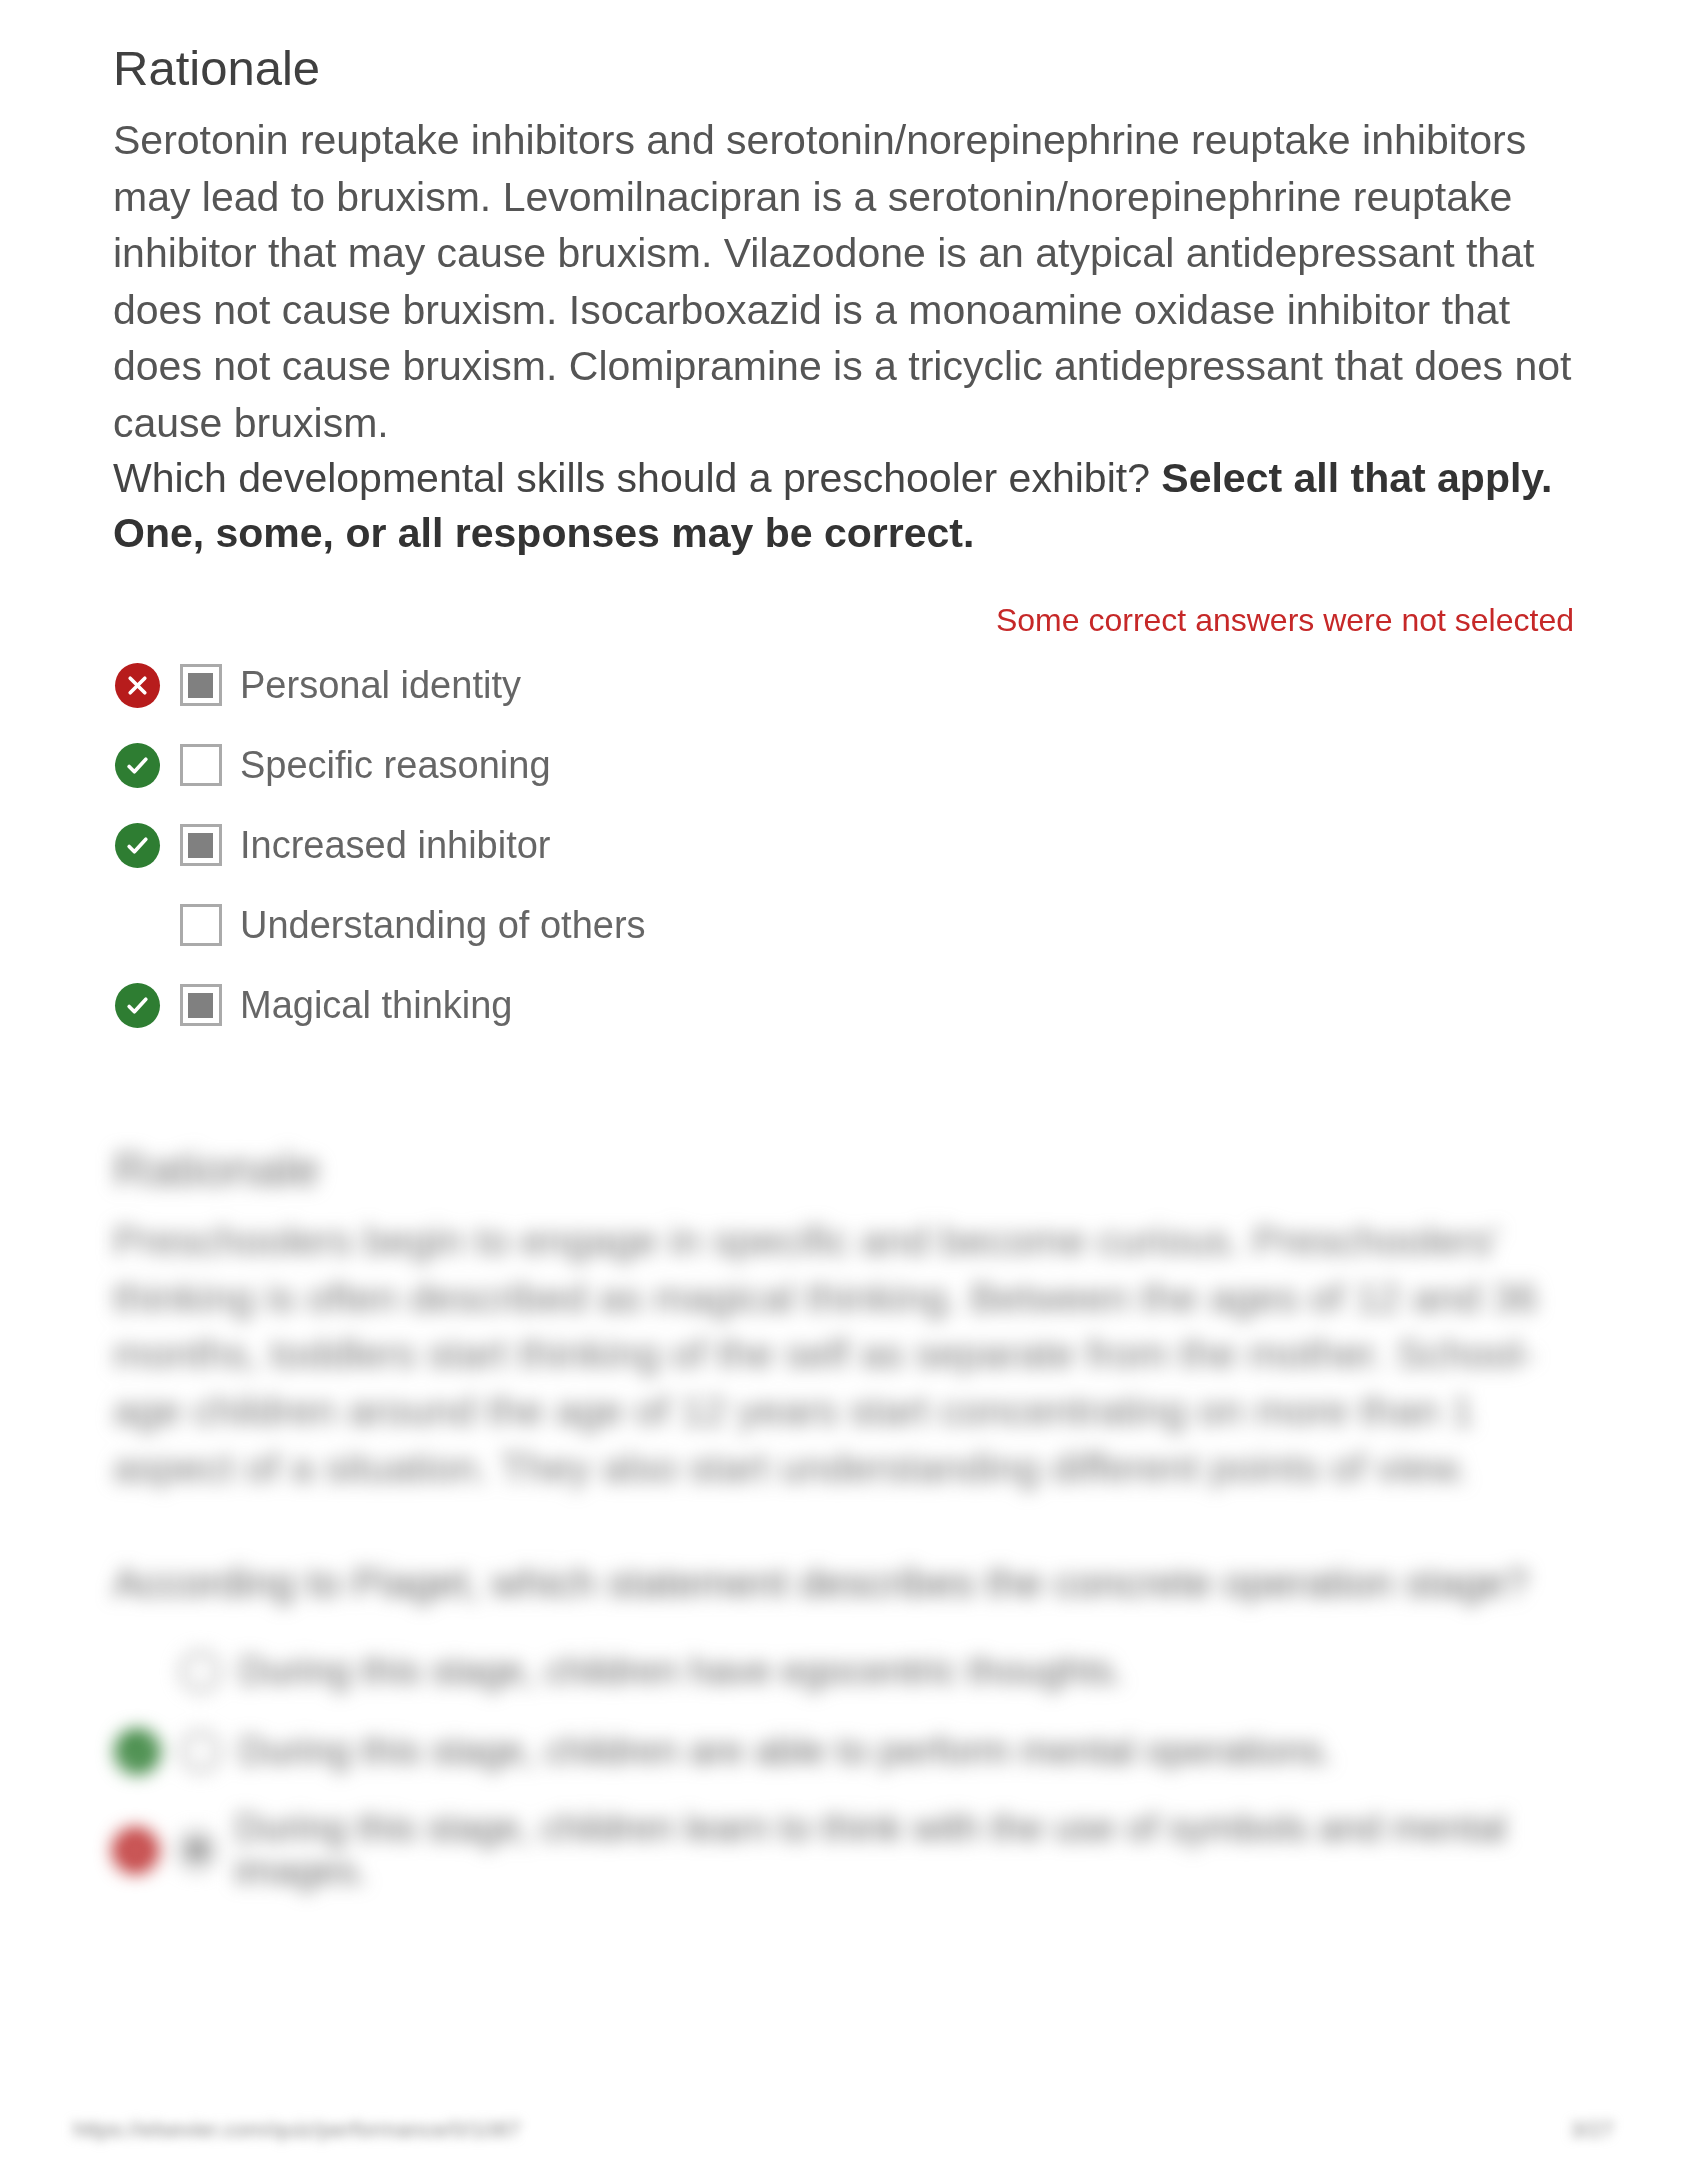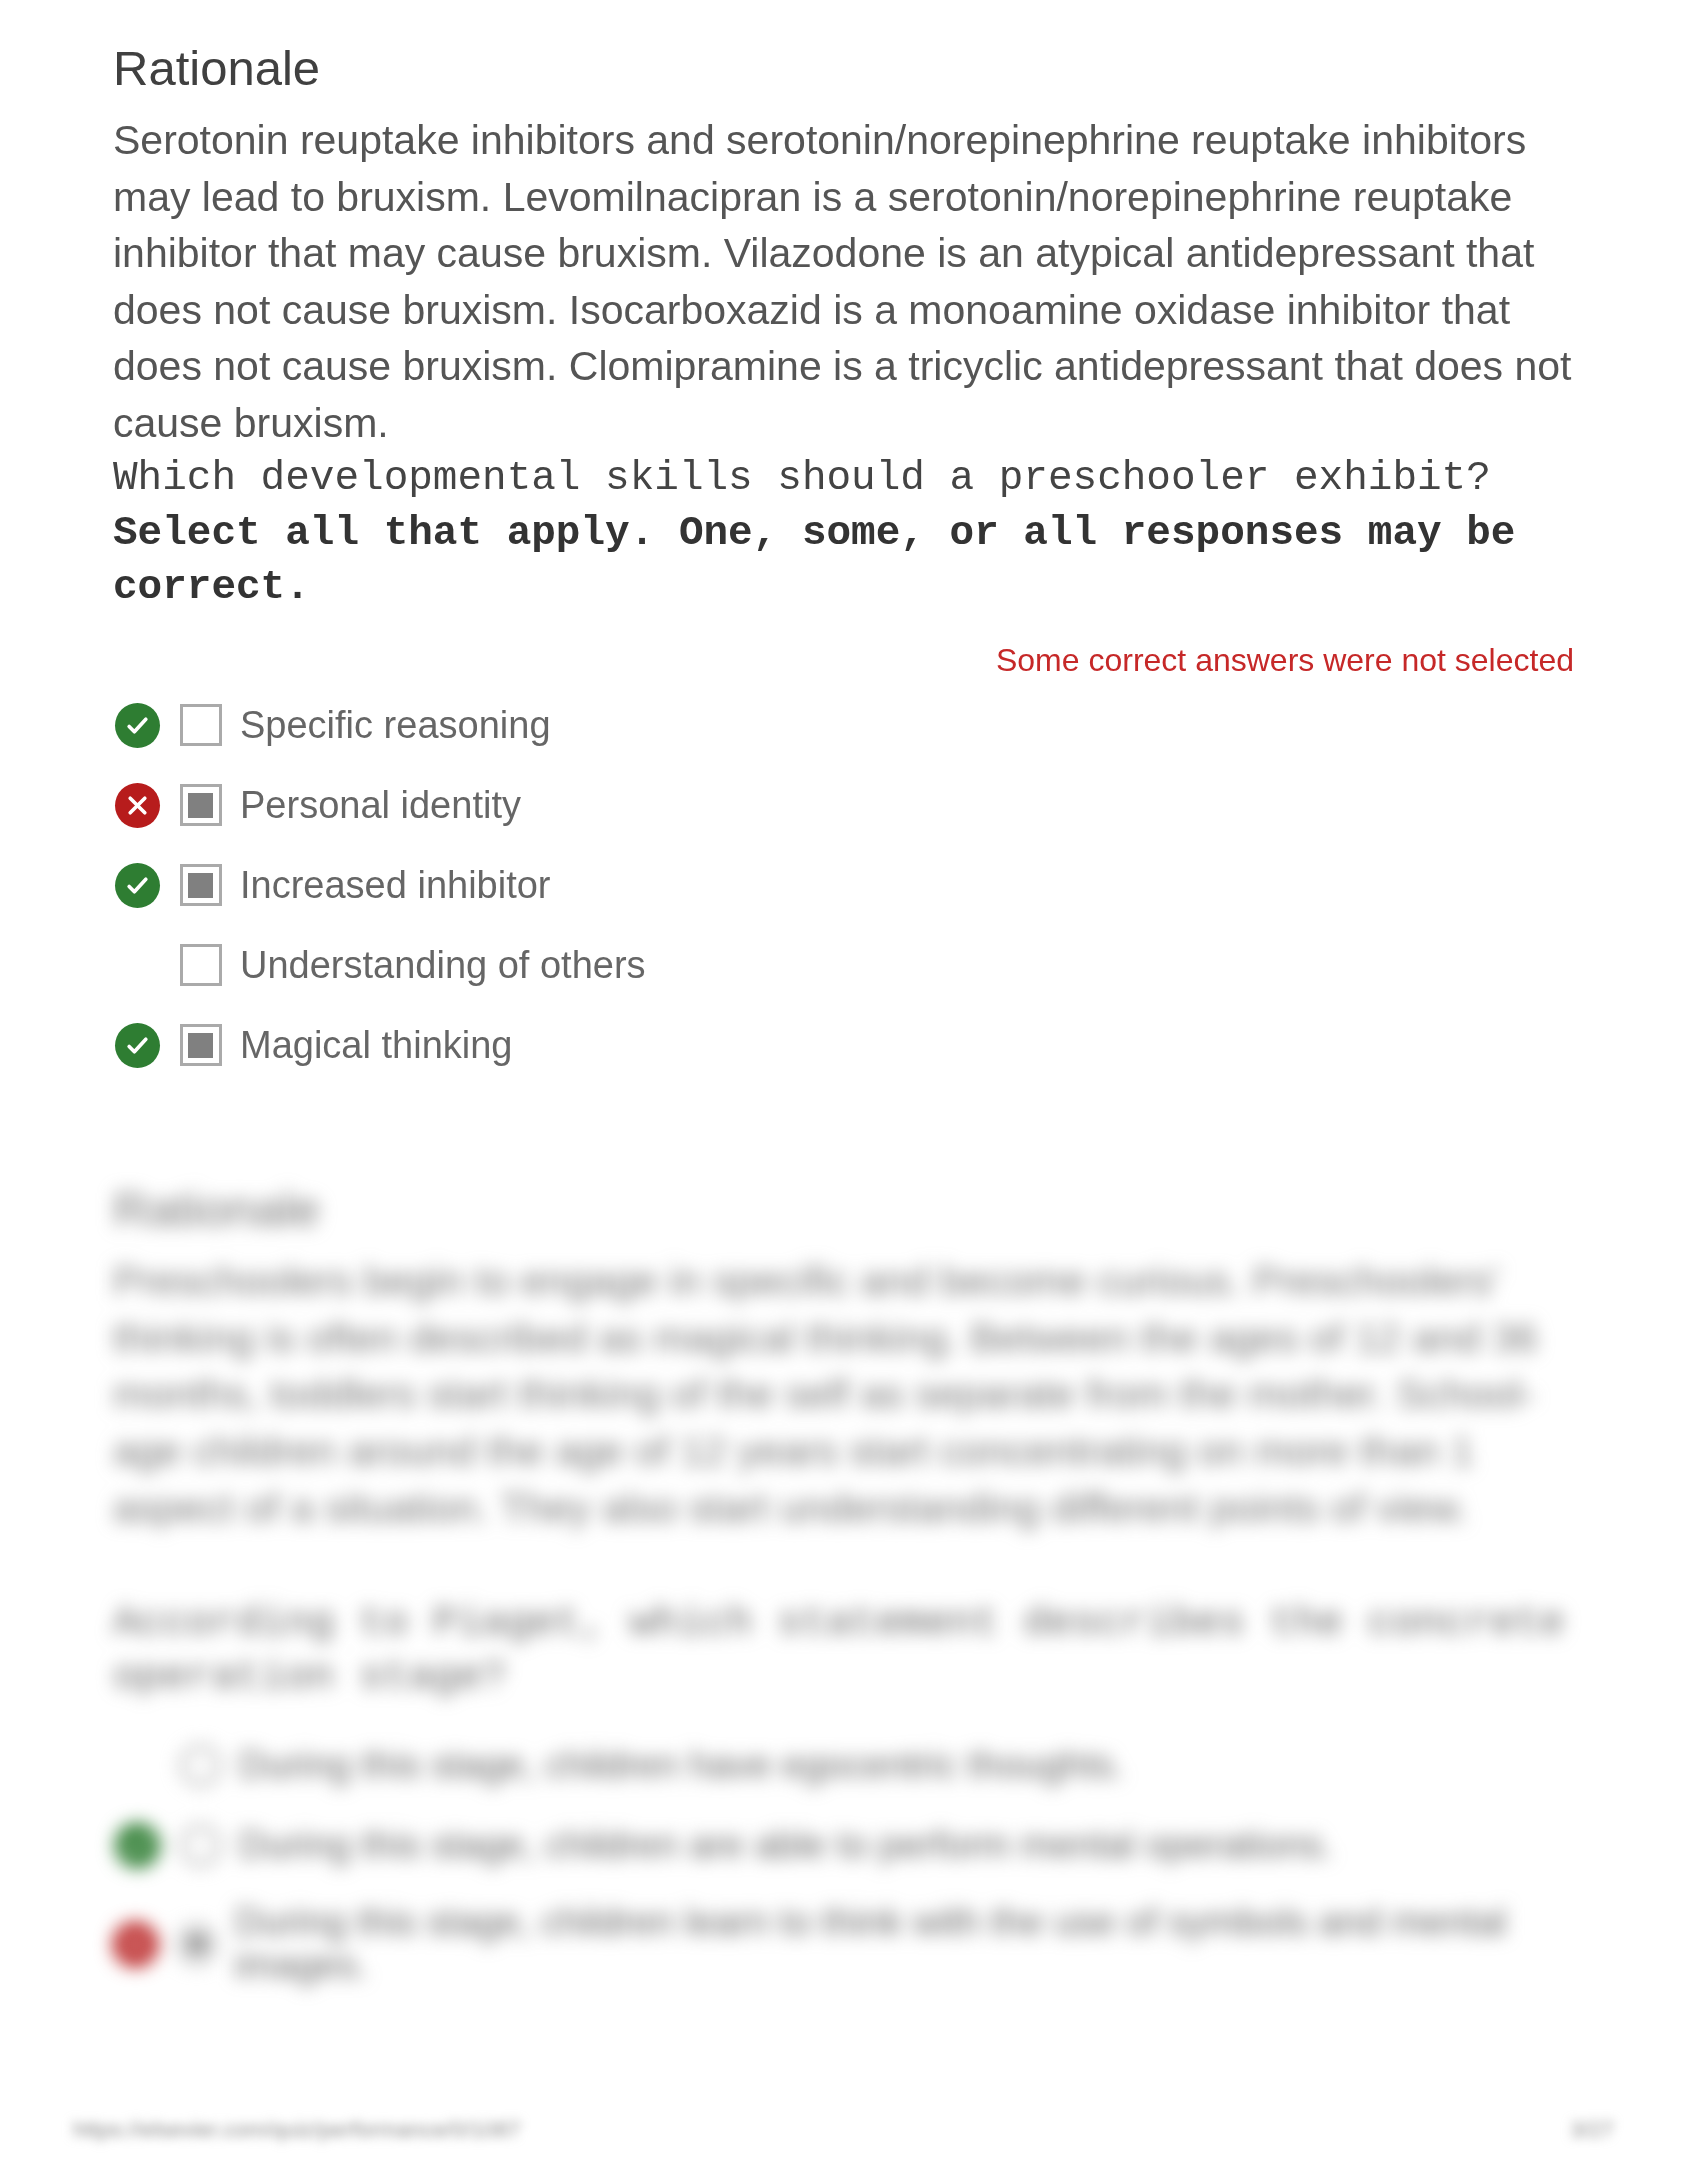--- a/index.html
+++ b/index.html
@@ -4,21 +4,21 @@
 <style>
   * { box-sizing: border-box; margin: 0; padding: 0; }
   html, body { width: 1687px; height: 2183px; background: #fff; font-family: Georgia, 'Times New Roman', serif; }
   .page { width: 1687px; height: 2183px; position: relative; padding: 40px 73px 40px 73px; }
   .header-row { display: flex; justify-content: flex-start; align-items: baseline; font-family: Arial, Helvetica, sans-serif; font-size: 24px; color: #222; margin-bottom: 26.5px; }
   .header-datetime { width: 635px; }
   .header-title { text-align: center; flex: 0 0 auto; }
   .content { padding-left: 40px; padding-right: 40px; }
   .section-heading { font-size: 49px; font-weight: 400; color: #404040; font-family: -apple-system, BlinkMacSystemFont, 'Segoe UI', Helvetica, Arial, sans-serif; margin-bottom: 16px; }
   .rationale-body { font-size: 41px; line-height: 1.38; color: #555; font-family: -apple-system, BlinkMacSystemFont, 'Segoe UI', Helvetica, Arial, sans-serif; }
-  .question-text { font-size: 41px; line-height: 1.32; color: #444; font-family: Liberation Mono, monospace; margin-bottom: 28px; }
+  .question-text { font-size: 41px; line-height: 1.32; color: #444; font-family: Liberation Sans, sans-serif; margin-bottom: 42px; }
   .question-text .bold { font-weight: 700; color: #333; }
   .feedback-line { font-size: 32px; color: #c62828; font-family: -apple-system, BlinkMacSystemFont, 'Segoe UI', Helvetica, Arial, sans-serif; margin-bottom: 22.5px; text-align: right; }
   .answers { display: flex; flex-direction: column; gap: 32px; margin-bottom: 112px; }
   .answer-row { display: flex; align-items: center; gap: 18.5px; }
   .status-slot { width: 48px; height: 48px; display: flex; align-items: center; justify-content: center; }
   .status-circle { width: 45px; height: 45px; border-radius: 50%; display: flex; align-items: center; justify-content: center; }
   .status-correct { background: #2e7d32; }
   .status-incorrect { background: #b71c1c; }
   .status-circle svg { width: 25px; height: 25px; }
   .checkbox { width: 42px; height: 42px; border: 3.3px solid #aaa; display: flex; align-items: center; justify-content: center; }
@@ -47,43 +47,43 @@
     <div class="question-text">
       <span>Which developmental skills should a preschooler exhibit? </span><span class="bold">Select all that apply. One, some, or all responses may be correct.</span>
     </div>
 
     <div class="feedback-line">Some correct answers were not selected</div>
 
     <div class="answers">
 
       <div class="answer-row">
         <div class="status-slot">
-          <div class="status-circle status-correct">
-            <svg viewBox="0 0 24 24" fill="none" stroke="#fff" stroke-width="3.5" stroke-linecap="round" stroke-linejoin="round">
-                <polyline points="4,13 9,18 20,6"></polyline>
-              </svg>
-          </div>
-        </div>
-        <div class="checkbox"></div>
-        <div class="answer-label">Specific reasoning</div>
-      </div>
-
-      <div class="answer-row">
-        <div class="status-slot">
           <div class="status-circle status-incorrect">
             <svg viewBox="0 0 24 24" fill="none" stroke="#fff" stroke-width="3.5" stroke-linecap="round">
                 <line x1="5" y1="5" x2="19" y2="19"></line>
                 <line x1="19" y1="5" x2="5" y2="19"></line>
               </svg>
           </div>
         </div>
         <div class="checkbox">
             <div class="inner-fill"></div>
           </div>
         <div class="answer-label">Personal identity</div>
+      </div>
+
+      <div class="answer-row">
+        <div class="status-slot">
+          <div class="status-circle status-correct">
+            <svg viewBox="0 0 24 24" fill="none" stroke="#fff" stroke-width="3.5" stroke-linecap="round" stroke-linejoin="round">
+                <polyline points="4,13 9,18 20,6"></polyline>
+              </svg>
+          </div>
+        </div>
+        <div class="checkbox"></div>
+        <div class="answer-label">Specific reasoning</div>
       </div>
 
       <div class="answer-row">
         <div class="status-slot">
           <div class="status-circle status-correct">
             <svg viewBox="0 0 24 24" fill="none" stroke="#fff" stroke-width="3.5" stroke-linecap="round" stroke-linejoin="round">
                 <polyline points="4,13 9,18 20,6"></polyline>
               </svg>
           </div>
         </div>

